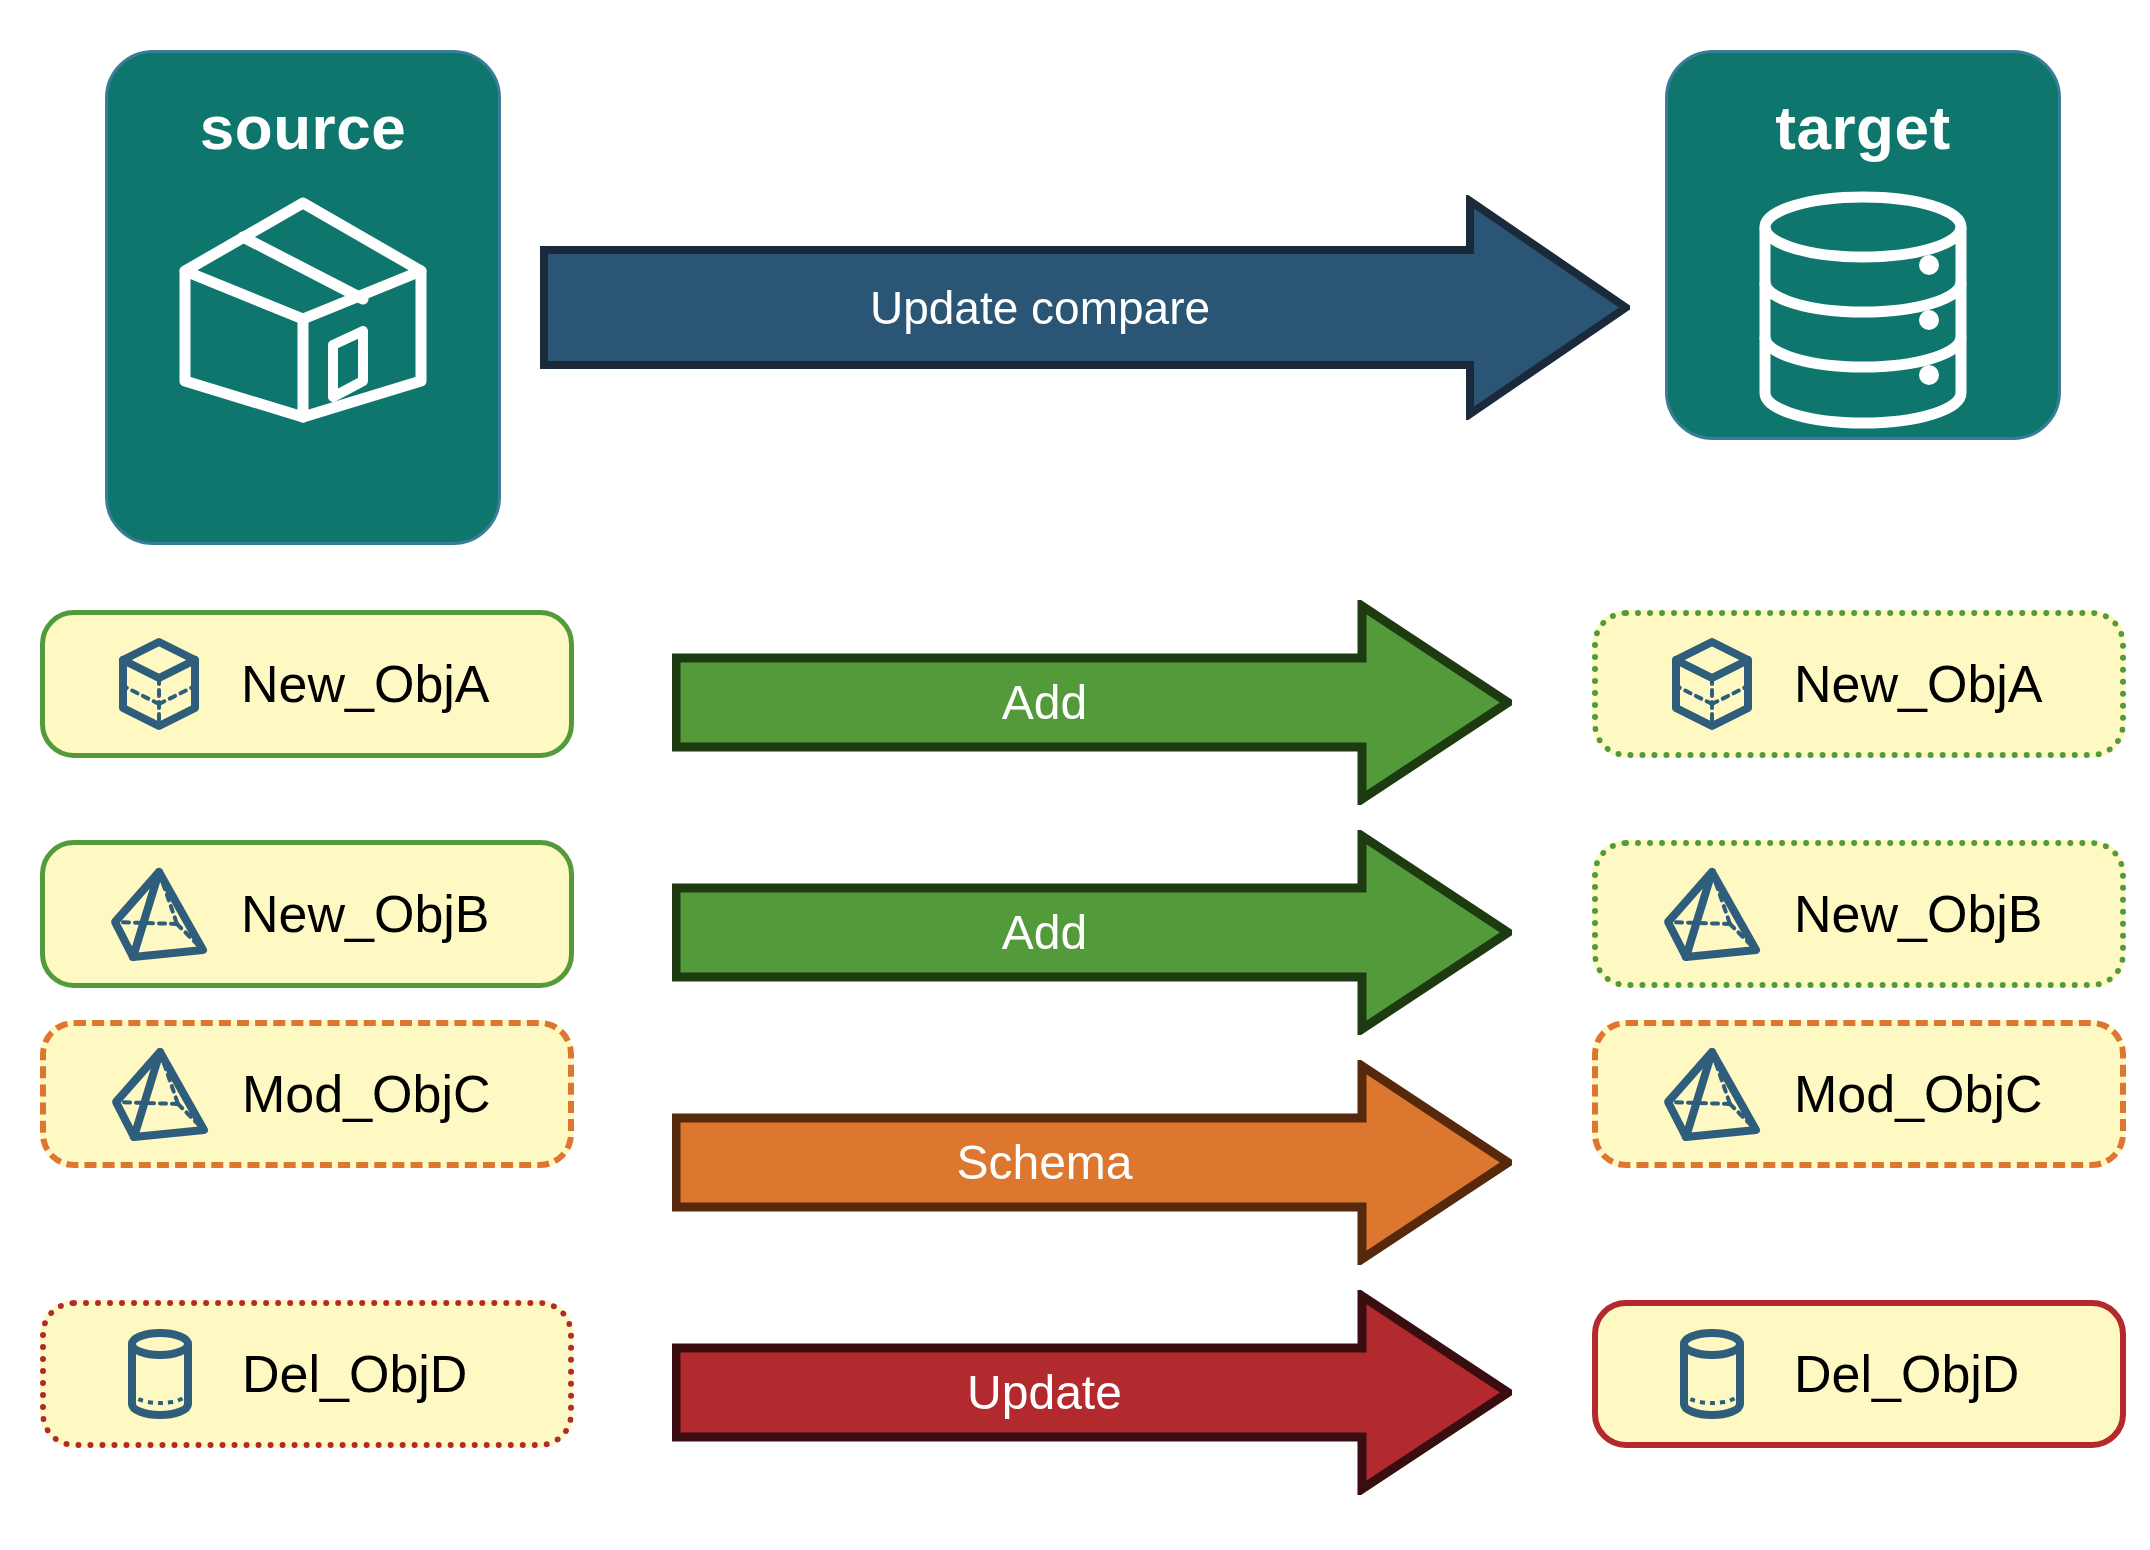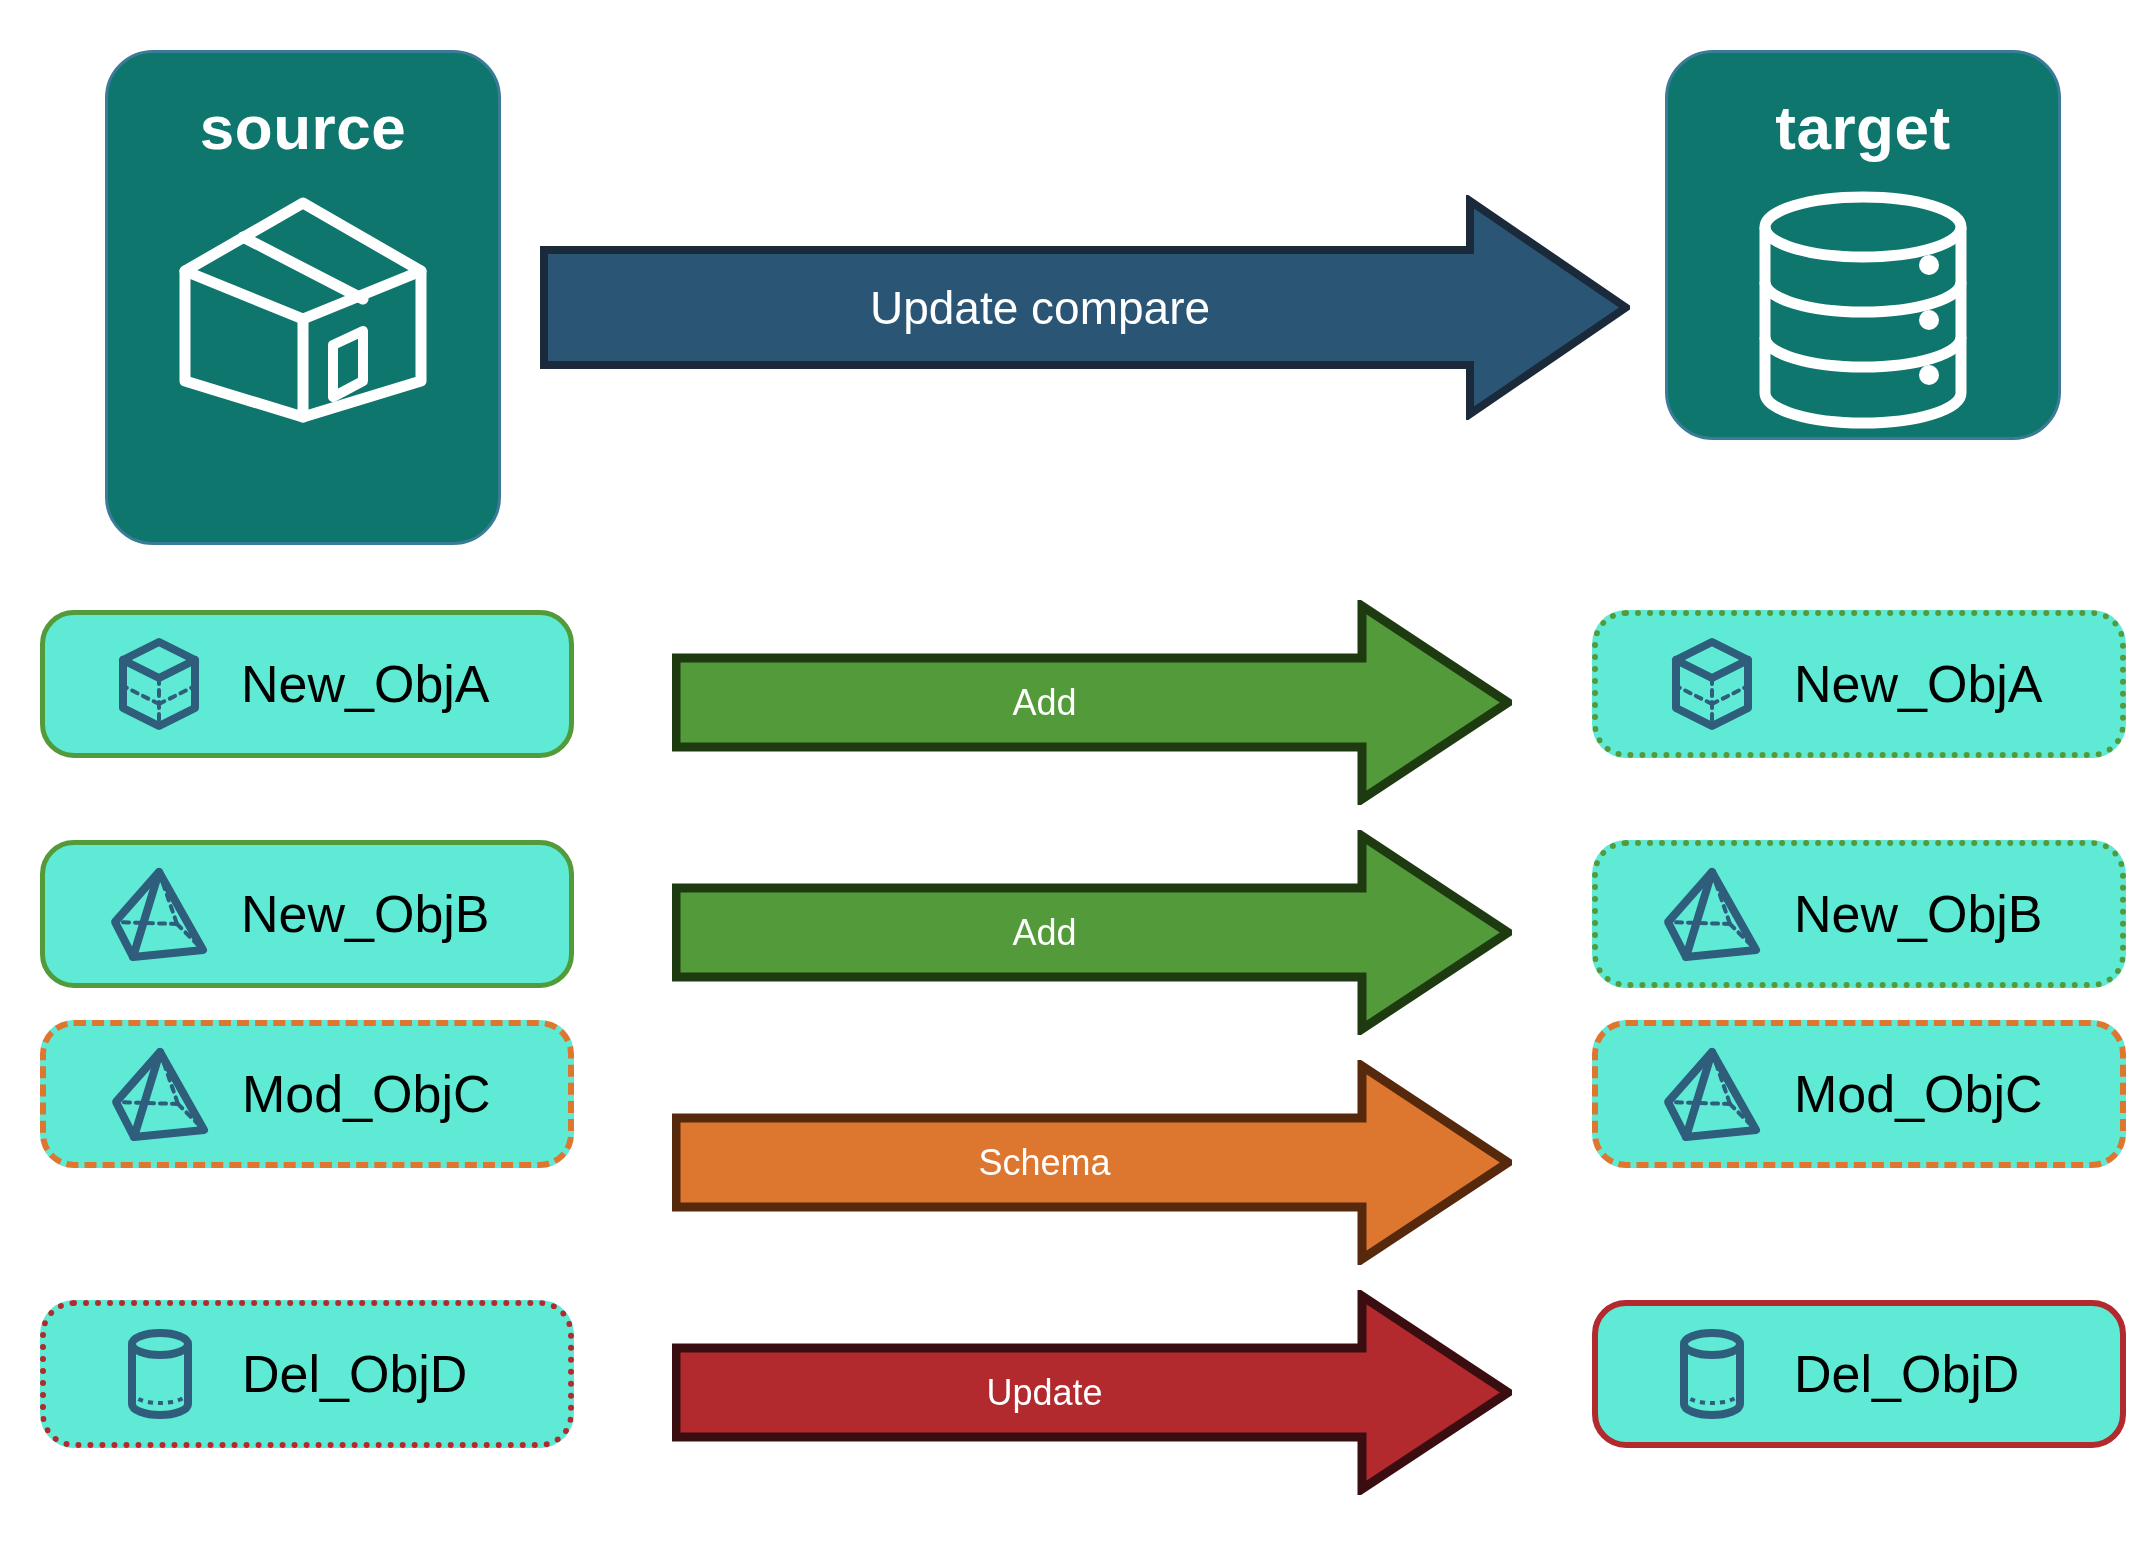--- a/index.html
+++ b/index.html
@@ -48,21 +48,21 @@
     left:0;top:0;width:1000px;height:225px;
     display:flex;align-items:center;justify-content:center;
     color:#ffffff;font-size:46px;
     pointer-events:none;
   }
 
   
   .obj-box{
     position:absolute;
     box-sizing:border-box;
-    background:#5eead4;
+    background:#fef9c3;
     border-radius:34px;
     display:flex;
     align-items:center;
     height:148px;
   }
   .obj-box .obj-icon{
     width:104px;height:104px;
     margin-left:62px;
     flex:0 0 auto;
   }
@@ -83,21 +83,21 @@
 
   
   .action-arrow{
     position:absolute;
     left:672px;width:840px;height:205px;
   }
   .action-arrow .aa-label{
     position:absolute;
     left:0;top:0;width:745px;height:205px;
     display:flex;align-items:center;justify-content:center;
-    color:#ffffff;font-size:36px;
+    color:#ffffff;font-size:48px;
     pointer-events:none;
   }
 
   .r1{top:610px;}
   .r2{top:840px;}
   .r3{top:1020px;}
   .r4{top:1300px;align-items:center;}
   .ar1{top:600px;}
   .ar2{top:830px;}
   .ar3{top:1060px;}

